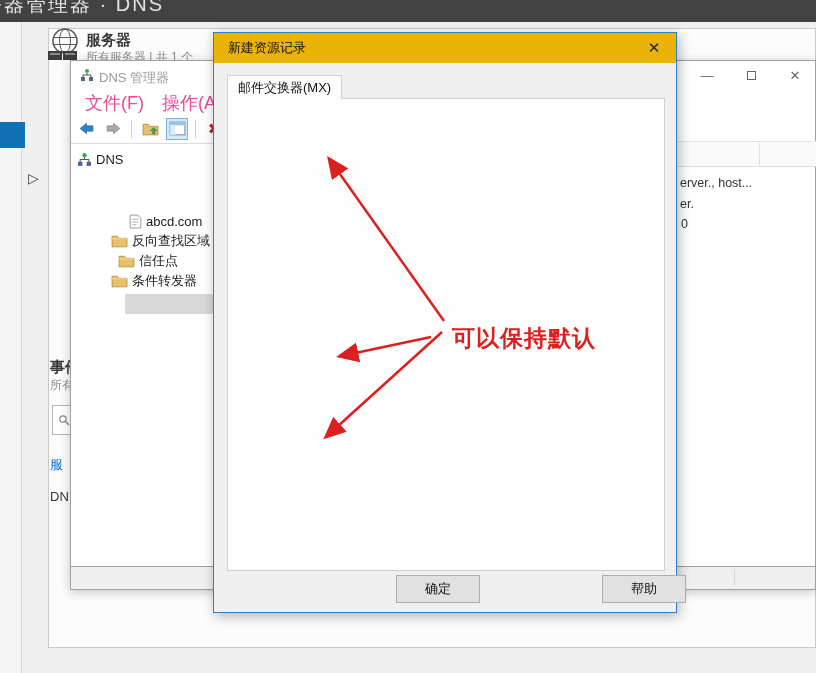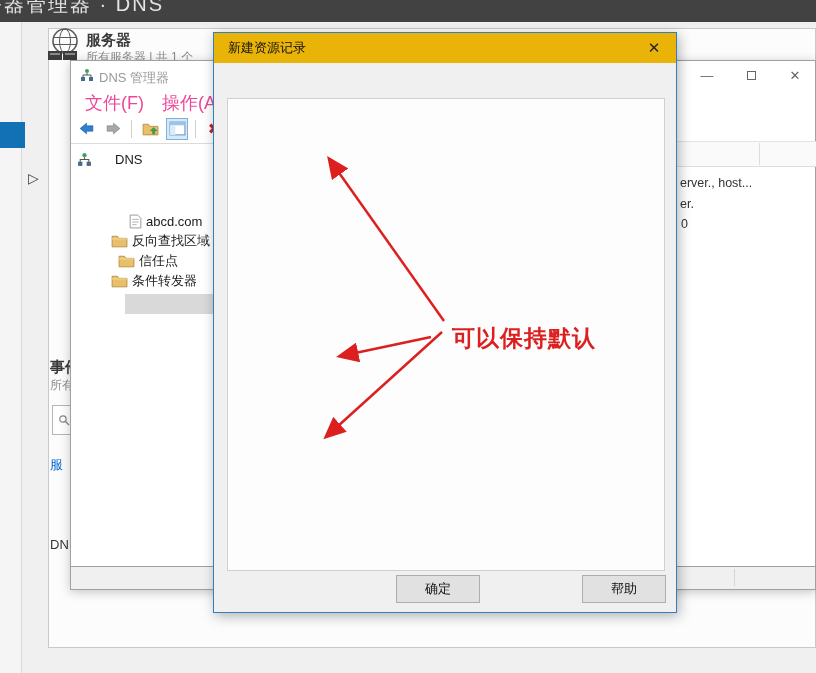--- a/index.html
+++ b/index.html
@@ -16,21 +16,21 @@
   .rail-selected { left:0; top:122px; width:25px; height:26px; background:#1271b5; z-index:2; }
   .collapse-arrow { left:28px; top:170px; font-size:14px; color:#444; z-index:2; }
   .sm-tile { left:48px; top:28px; width:768px; height:620px; background:#fcfcfc; border:1px solid #c9c9c9; z-index:1; }
   .sm-head-title { left:86px; top:31px; font-size:15px; font-weight:bold; color:#3a3a3a; z-index:2; }
   .sm-head-sub { left:86px; top:49px; font-size:12px; color:#8a8a8a; z-index:2; }
   .globe { left:46px; top:28px; z-index:2; }
   .sm-events-title { left:50px; top:358px; font-size:15px; font-weight:bold; color:#3a3a3a; z-index:2; white-space:nowrap; }
   .sm-events-sub { left:50px; top:377px; font-size:12px; color:#8a8a8a; z-index:2; white-space:nowrap; }
   .sm-filter { left:52px; top:405px; width:44px; height:30px; background:#fff; border:1px solid #b5b5b5; z-index:2; }
   .sm-frag-link { left:50px; top:456px; font-size:13px; color:#0066cc; z-index:2; white-space:nowrap; }
-  .sm-frag-dn { left:50px; top:489px; font-size:13px; color:#333; z-index:2; white-space:nowrap;margin-top:48px; }
+  .sm-frag-dn { left:50px; top:489px; font-size:13px; color:#333; z-index:2; white-space:nowrap; }
 
   
   .dns-win { left:70px; top:60px; width:746px; height:530px; background:#fff; border:1px solid #a0a0a0; box-shadow:0 2px 10px rgba(0,0,0,.22); z-index:4; }
   .dns-title { left:28px; top:8px; font-size:13px; color:#9a9a9a; }
   .dns-title-icon { left:9px; top:7px; }
   .winctl { top:0; height:28px; display:flex; align-items:center; color:#666; z-index:2; }
   .ctl { width:20px; text-align:center; font-size:13px; cursor:default; }
   .ctl-box { display:inline-block; width:9px; height:9px; border:1px solid #666; }
   .dns-menubar { left:0; top:30px; width:100%; height:23px; display:flex; align-items:center; padding-left:6px; gap:2px; }
   .menu-item { font-size:18px; color:#ec4899; padding:3px 8px; }
@@ -198,21 +198,21 @@
     <span class="tb-icon tb-x">✖</span>
     <span class="tb-icon">
         <svg width="13" height="15">
           <use href="#ic-doc"></use>
         </svg>
       </span>
   </div>
 
   <div class="abs dns-tree">
     <div class="tree-sel"></div>
-    <div class="tree-row" style="left:6px; top:4px;gap:19px;">
+    <div class="tree-row" style="left:6px; top:4px;">
       <svg width="15" height="15">
           <use href="#ic-dnsroot"></use>
         </svg>
       <span class="lbl">DNS</span>
     </div>
     <div class="tree-row" style="left:58px; top:66px;">
       <svg width="13" height="15">
           <use href="#ic-page"></use>
         </svg>
       <span class="lbl">abcd.com</span>
@@ -246,39 +246,40 @@
   <div class="abs dns-status"></div>
   <div class="abs status-div"></div>
 </div>
 
 <div class="abs dialog">
   <div class="dlg-titlebar">
     <span class="dlg-title">新建资源记录</span>
   </div>
   <div class="dlg-close">✕</div>
 
+  <div class="abs tab">邮件交换器(MX)</div>
   <div class="abs tab-page"></div>
 
   <div class="abs fld-label" style="left:20px; top:77px;">主机或子域(H):</div>
   <input class="fld-input" style="left: 19px; top: 93px; width: 427px;" value="">
 
   <div class="abs desc">在默认方式，当创建邮件交换记录时，DNS 使用父域名。你可以指定主机或子域名称，但是在多数部署，不填写以上字段。</div>
 
   <div class="abs fld-label" style="left:20px; top:207px;">完全限定的域名(FQDN)(U):</div>
   <input class="fld-input ro" style="left: 19px; top: 224px; width: 427px;" readonly="" value="abcd.com.">
 
   <div class="abs fld-label" style="left:20px; top:289px;">邮件服务器的完全限定的域名(FQDN)(F):</div>
   <input class="fld-input" style="left: 19px; top: 305px; width: 326px;" value="mail.abcd.com">
   <button class="abs btn-browse">浏览(B)...</button>
 
   <div class="abs fld-label" style="left:20px; top:357px;">邮件服务器优先级(S):</div>
   <input class="fld-input" style="left: 19px; top: 372px; width: 326px;" value="10">
 
   <button class="btn" style="left:182px; top:542px; width:84px;">确定</button>
-  <button class="btn" style="left:368px; top:542px; width:84px;">帮助</button>
+  <button class="btn" style="left:388px; top:542px; width:84px;">帮助</button>
 </div>
 
 <div class="abs anno-note">可以保持默认</div>
 <svg class="abs anno-svg">
   <defs>
     <marker id="arrowhead" markerWidth="9" markerHeight="8" refX="7" refY="4" orient="auto">
       <polygon points="0 0, 9 4, 0 8" fill="#dc2020"></polygon>
     </marker>
   </defs>
   <line x1="444" y1="321" x2="330" y2="160" stroke="#dc2020" stroke-width="2.5" marker-end="url(#arrowhead)"></line>

